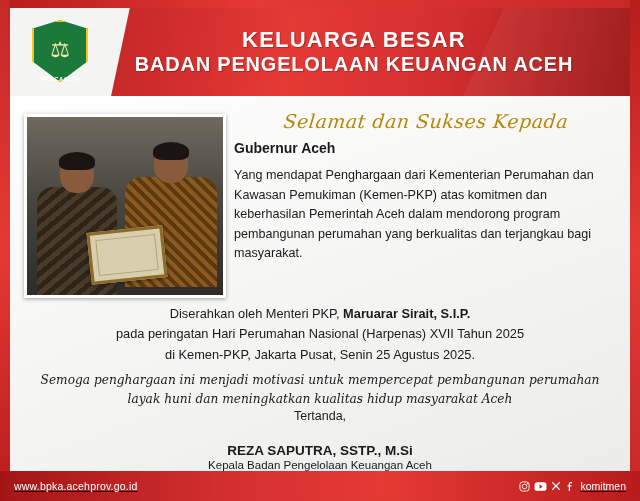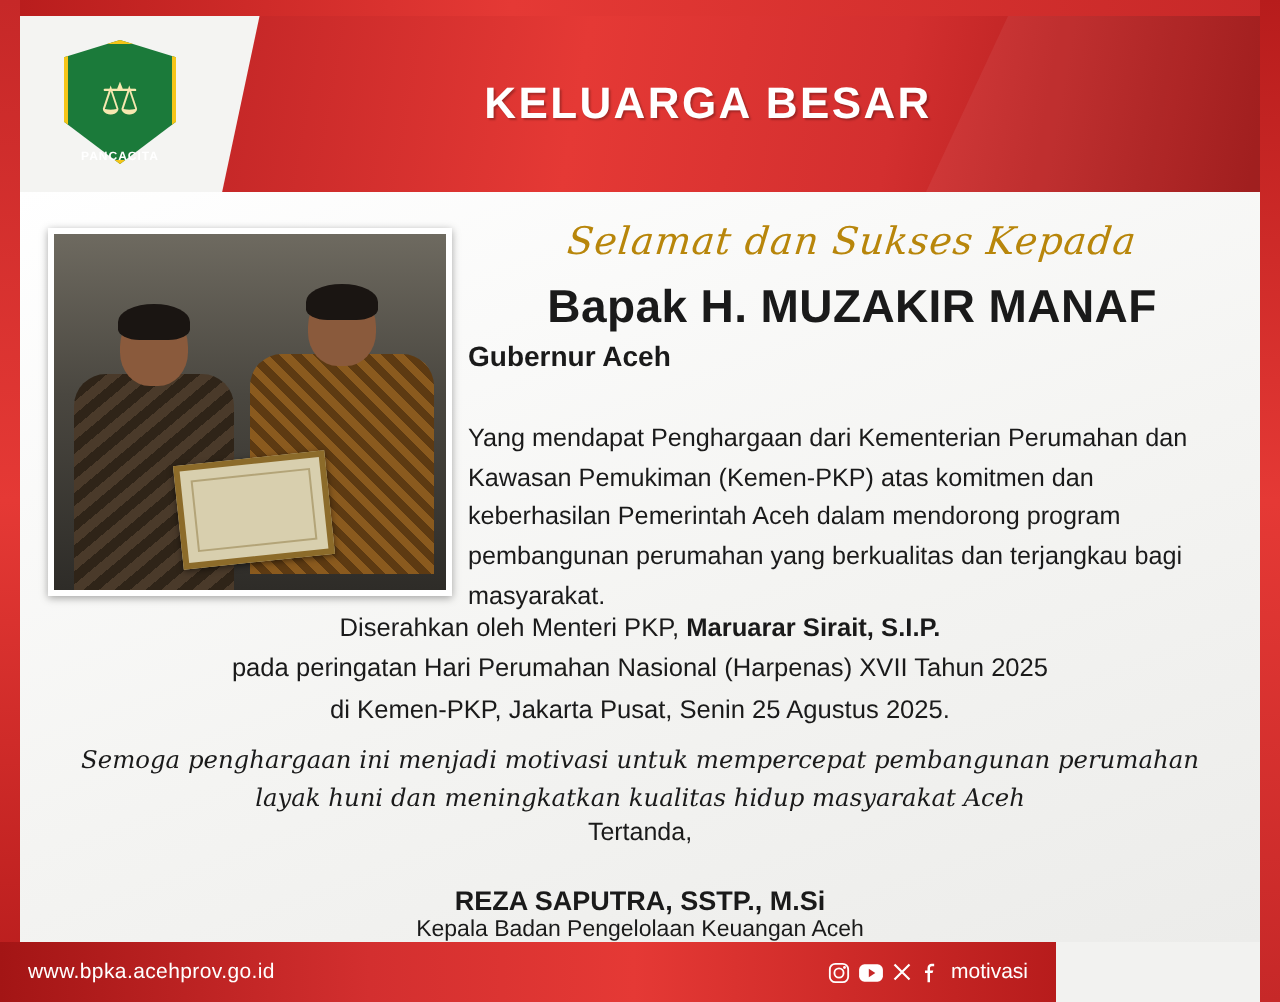--- a/index.html
+++ b/index.html
@@ -35,27 +35,28 @@
   }
   .edge-right {
     position: absolute;
     top: 0; right: 0;
     width: 10px; height: 501px;
     background: linear-gradient(180deg, #b71c1c 0%, #e53935 50%, #c62828 100%);
   }
   .footer-bar {
     position: absolute;
     bottom: 0; left: 0;
-    width: 528px; height: 30px;
+    width: 640px; height: 30px;
     background: linear-gradient(90deg, #a31515 0%, #d32f2f 35%, #e53935 60%, #b71c1c 100%);
     display: flex;
     align-items: center;
     justify-content: space-between;
     box-sizing: border-box;
     padding: 0 14px;
+    text-decoration: underline;
   }
   .footer-left {
     color: #ffffff;
     font-size: 10.5px;
     letter-spacing: .2px;
     font-weight: 400;
   }
   .footer-right {
     display: flex;
     align-items: center;
@@ -277,21 +278,21 @@
   }
   .role-line {
     font-size: 14px;
     font-weight: bold;
     color: #1a1a1a;
     text-align: left;
     margin-top: 4px;
     margin-left: 0;
   }
   .para {
-    margin-top: 24px;
+    margin-top: 10px;
     font-size: 12.6px;
     line-height: 1.55;
     color: #1a1a1a;
     text-align: left;
   }
   
   .lower {
     position: absolute;
     left: 16px;
     top: 208px;
@@ -345,20 +346,21 @@
     <div class="logo-wrap">
       <div class="logo">
         <div class="logo-shield">
           <div class="logo-emblem">⚖</div>
         </div>
         <div class="logo-caption">PANCACITA</div>
       </div>
     </div>
     <div class="header-text">
       <div class="header-line1">KELUARGA BESAR</div>
+      <div class="header-line2">BADAN PENGELOLAAN KEUANGAN ACEH</div>
     </div>
   </div>
 
   <div class="body-area">
 
     <div class="photo">
       <div class="photo-bg"></div>
       <div class="ph-person-left">
         <div class="ph-body dark"></div>
         <div class="ph-head"></div>
@@ -367,21 +369,20 @@
       <div class="ph-person-right">
         <div class="ph-body batik"></div>
         <div class="ph-head"></div>
         <div class="ph-hair"></div>
       </div>
       <div class="ph-frame"></div>
     </div>
 
     <div class="content">
       <div class="script-line">Selamat dan Sukses Kepada</div>
-      <div class="name-line">Bapak H. MUZAKIR MANAF</div>
       <div class="role-line">Gubernur Aceh</div>
       <div class="para">Yang mendapat Penghargaan dari Kementerian Perumahan dan Kawasan Pemukiman (Kemen-PKP) atas komitmen dan keberhasilan Pemerintah Aceh dalam mendorong program pembangunan perumahan yang berkualitas dan terjangkau bagi masyarakat.</div>
     </div>
 
     <div class="lower">
       <div class="hand-line"><span>Diserahkan oleh Menteri PKP, </span><b>Maruarar Sirait, S.I.P.</b></div>
       <div class="hand-line">pada peringatan Hari Perumahan Nasional (Harpenas) XVII Tahun 2025</div>
       <div class="hand-line">di Kemen-PKP, Jakarta Pusat, Senin 25 Agustus 2025.</div>
       <div class="quote">Semoga penghargaan ini menjadi motivasi untuk mempercepat pembangunan perumahan layak huni dan meningkatkan kualitas hidup masyarakat Aceh</div>
       <div class="sign-block">
@@ -406,17 +407,17 @@
             <rect x="1" y="2" width="22" height="16" rx="5" fill="#fff"></rect>
             <polygon points="10,6 16,10 10,14" fill="#c62828"></polygon>
           </svg>
         <svg width="10" height="10" viewBox="0 0 24 24">
             <path d="M3 3 L21 21 M21 3 L3 21" stroke="#fff" stroke-width="2.6" fill="none"></path>
           </svg>
         <svg width="10" height="11" viewBox="0 0 24 24">
             <path d="M14 4h3V1h-3c-2.8 0-5 2.2-5 5v3H6v3h3v11h3V12h3l1-3h-4V6c0-1.1.9-2 2-2z" fill="#fff"></path>
           </svg>
       </span>
-      <span>motivasi</span>
+      <span>komitmen</span>
     </div>
   </div>
 
 </div>
 
 </body></html>

